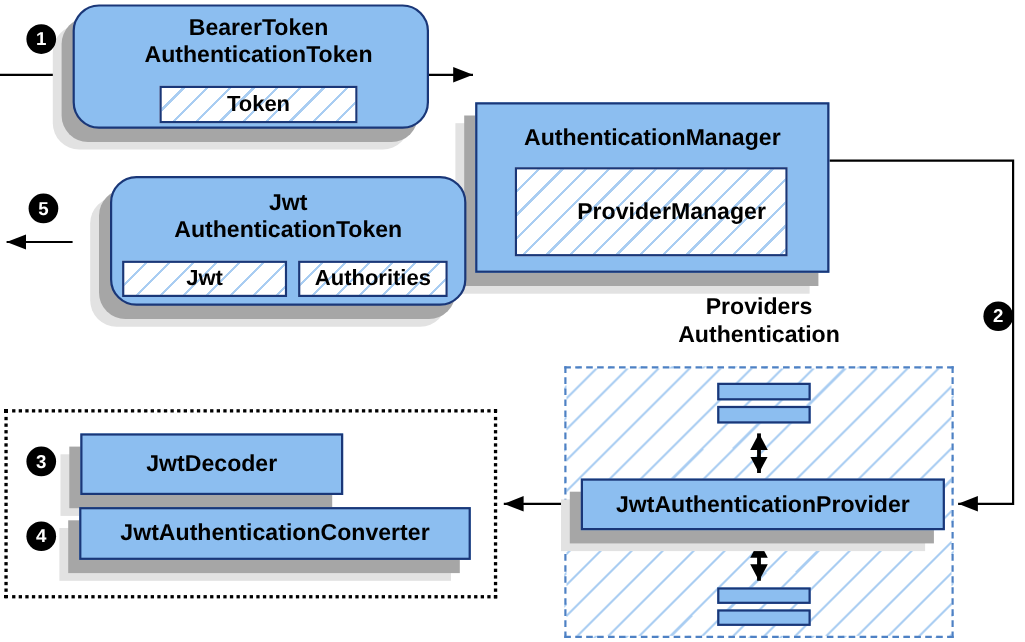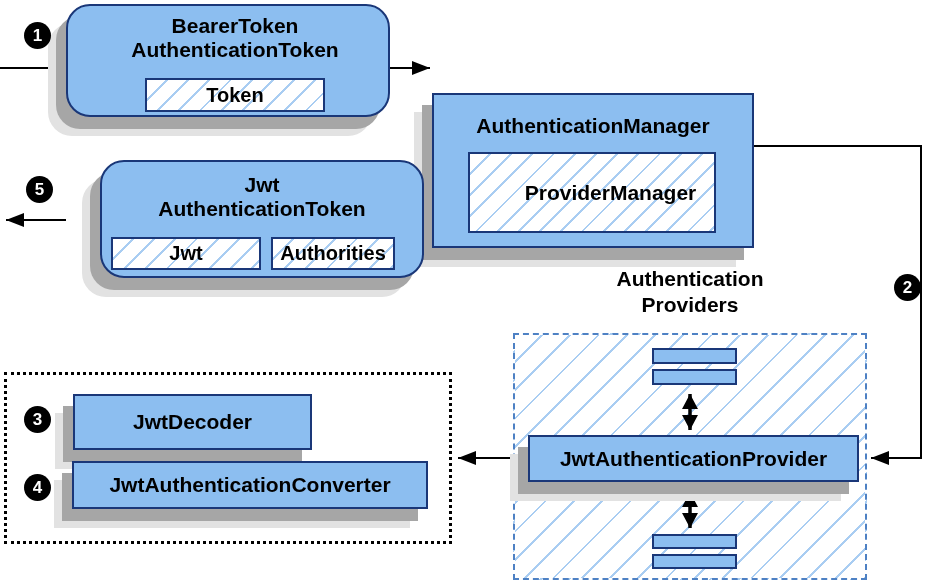--- a/index.html
+++ b/index.html
@@ -126,28 +126,28 @@
   </div>
 
   <div class="node rounded" style="left:66px;top:160px;width:324px;height:118px;margin-left:34px;">
     <div class="title" style="margin-top:11px;">
       <div>Jwt</div>
       <div>AuthenticationToken</div>
     </div>
     <div class="field" style="left:9px;top:75px;width:150px;height:33px;">
       <span>Jwt</span>
     </div>
-    <div class="field" style="left:169px;top:75px;width:124px;height:33px;">
+    <div class="field" style="left:169px;top:75px;width:136px;height:33px;">
       <span>Authorities</span>
     </div>
   </div>
 
   <div class="caption" style="left:540px;top:266px;width:300px;">
+    <div>Providers</div>
     <div>Authentication</div>
-    <div>Providers</div>
   </div>
 
   <div class="group-dashed" style="left:513px;top:333px;width:354px;height:247px;"></div>
 
   <div class="bar" style="left:652px;top:348px;width:85px;height:16px;"></div>
   <div class="bar" style="left:652px;top:369px;width:85px;height:16px;"></div>
 
   <div class="node label-node" style="left:528px;top:435px;width:331px;height:47px;justify-content:center;">
     <span>JwtAuthenticationProvider</span>
   </div>

